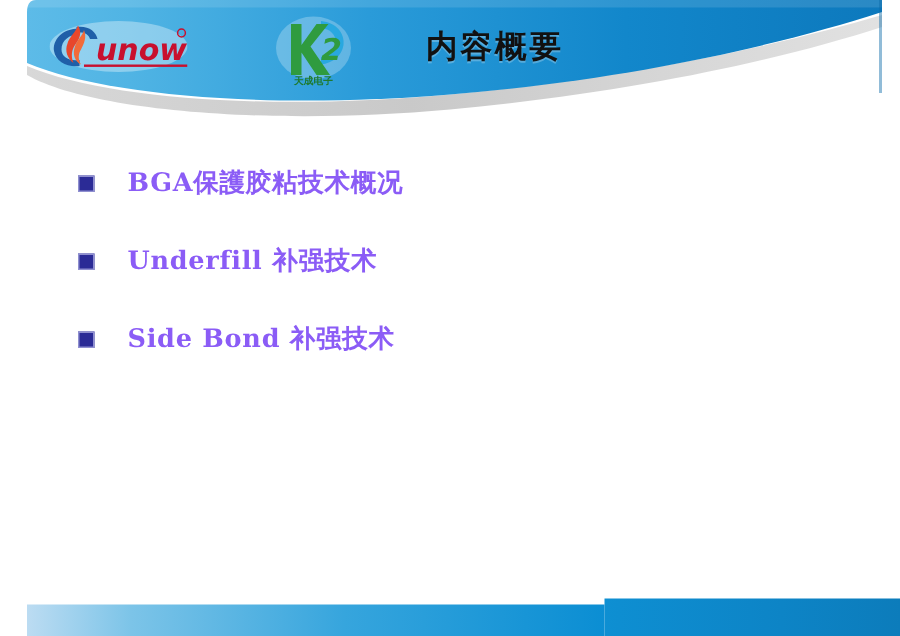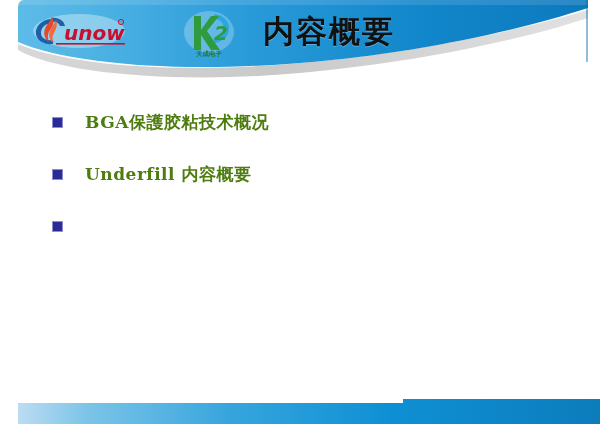--- a/index.html
+++ b/index.html
@@ -38,24 +38,24 @@
     position: absolute;
     display: block;
   }
   #logo-unow  { left: 33px; top: 13px;  width: 92px; height: 36px; }
   #logo-nb    { left: 136px; top: 12px; width: 44px; height: 42px; }
   #logo-k2    { left: 184px; top: 10px; width: 50px; height: 48px; }
 
   
   #slide-title {
     position: absolute;
-    left: 263px;
+    left: 284px;
     top: 16px;
     font-family: "DejaVu Sans", "Liberation Sans", sans-serif;
-    font-size: 31px;
+    font-size: 21px;
     font-weight: bold;
     color: #111111;
     letter-spacing: 2px;
     line-height: 30px;
     white-space: nowrap;
     text-shadow: 0 1px 0 rgba(255,255,255,0.25);
   }
 
   
   #bullet-list {
@@ -76,21 +76,21 @@
     background: #2b2b96;
     border: 1px solid #8f8fd0;
     box-sizing: border-box;
     flex: 0 0 auto;
     margin-right: 22px;
   }
   .bullet-text {
     font-family: "DejaVu Serif", "Liberation Serif", serif;
     font-size: 17px;
     font-weight: bold;
-    color: #4d7c0f;
+    color: #8b5cf6;
     letter-spacing: 0.5px;
     white-space: nowrap;
     line-height: 22px;
   }
 
   
   #footer-bar {
     position: absolute;
     left: 0;
     top: 396px;
@@ -198,25 +198,26 @@
 
   <div id="bullet-list">
 
     <div class="bullet-row">
       <span class="bullet-marker"></span>
       <span class="bullet-text">BGA保護胶粘技术概况</span>
     </div>
 
     <div class="bullet-row">
       <span class="bullet-marker"></span>
-      <span class="bullet-text">Underfill 内容概要</span>
+      <span class="bullet-text">Underfill 补强技术</span>
     </div>
 
     <div class="bullet-row">
       <span class="bullet-marker"></span>
+      <span class="bullet-text">Side Bond 补强技术</span>
     </div>
 
 
   </div>
 
   <div id="footer-bar">
     <div id="footer-left"></div>
     <div id="footer-right"></div>
   </div>
 

